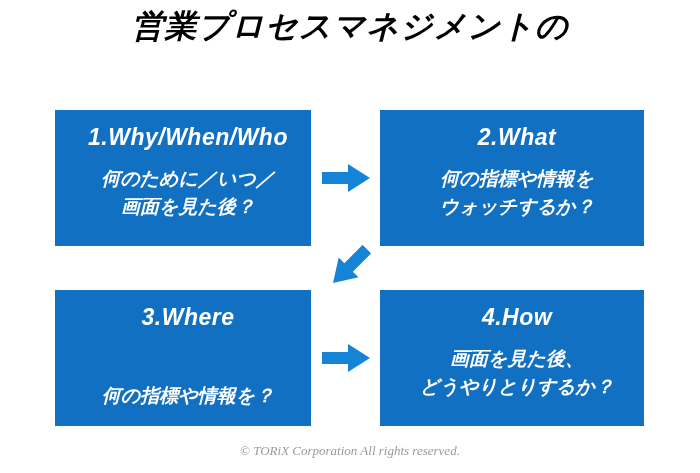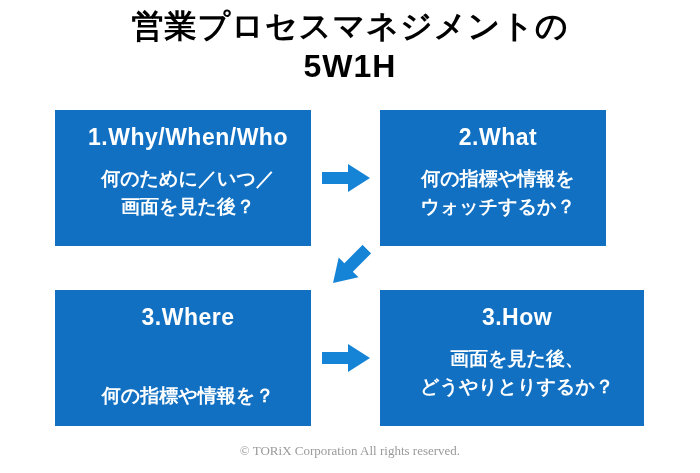--- a/index.html
+++ b/index.html
@@ -7,20 +7,21 @@
     padding: 0;
     background: #ffffff;
     font-family: "Liberation Sans", sans-serif;
   }
   .slide {
     position: relative;
     width: 700px;
     height: 473px;
     background: #ffffff;
     overflow: hidden;
+    font-style: italic;
   }
   .title {
     position: absolute;
     top: 6px;
     left: 0;
     width: 100%;
     text-align: center;
     font-weight: 900;
     font-size: 32px;
     line-height: 1.25;
@@ -48,21 +49,21 @@
     display: flex;
     align-items: center;
     justify-content: center;
     font-weight: 900;
     font-size: 19px;
     line-height: 1.45;
     text-align: center;
     white-space: pre-line;
   }
   #box1 { left: 55px;  top: 110px; width: 256px; height: 136px; }
-  #box2 { left: 380px; top: 110px; width: 226px; height: 136px; }
+  #box2 { left: 380px; top: 110px; width: 264px; height: 136px; }
   #box3 { left: 55px;  top: 290px; width: 256px; height: 136px; gap: 46px; }
   #box4 { left: 380px; top: 290px; width: 264px; height: 136px; }
 
   .arrow {
     position: absolute;
     width: 48px;
     height: 32px;
   }
   .arrow svg { display: block; width: 100%; height: 100%; }
   .arrow svg polygon { fill: var(--arrow-blue, #1584d6); }
@@ -81,42 +82,41 @@
     font-family: "Liberation Serif", serif;
   }
 </style>
 </head>
 <body>
 
 <div class="slide">
 
   <div class="title">
     <div>営業プロセスマネジメントの</div>
-    <div>5W1H</div>
   </div>
 
   <div class="box" id="box1">
     <div class="heading">1.Why/When/Who</div>
     <div class="body-text">何のために／いつ／
 画面を見た後？</div>
   </div>
 
   <div class="box" id="box2">
     <div class="heading">2.What</div>
     <div class="body-text">何の指標や情報を
 ウォッチするか？</div>
   </div>
 
   <div class="box" id="box3">
     <div class="heading">3.Where</div>
     <div class="body-text">何の指標や情報を？</div>
   </div>
 
   <div class="box" id="box4">
-    <div class="heading">3.How</div>
+    <div class="heading">4.How</div>
     <div class="body-text">画面を見た後、
 どうやりとりするか？</div>
   </div>
 
   <div class="arrow" id="arrow1">
     <svg viewBox="0 0 48 32" xmlns="http://www.w3.org/2000/svg">
       <polygon points="0,10 26,10 26,2 48,16 26,30 26,22 0,22"></polygon>
     </svg>
   </div>
 

